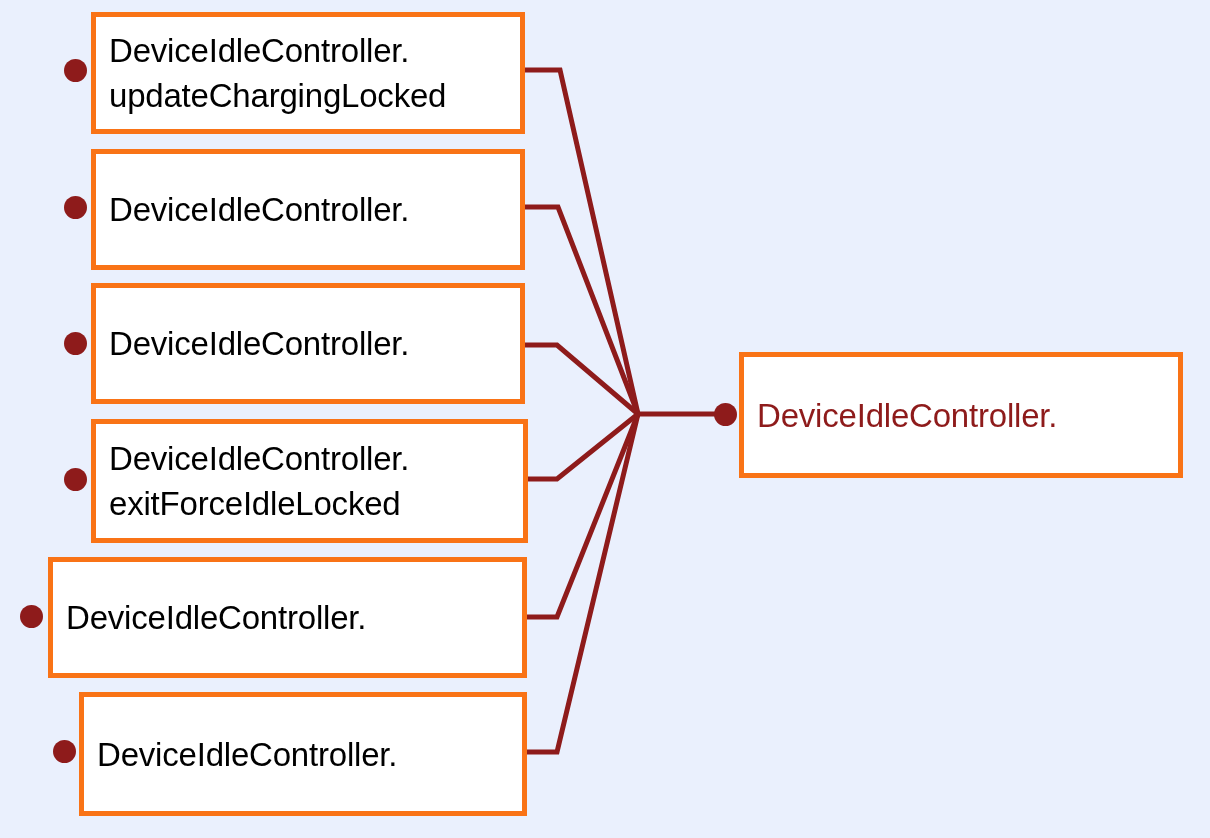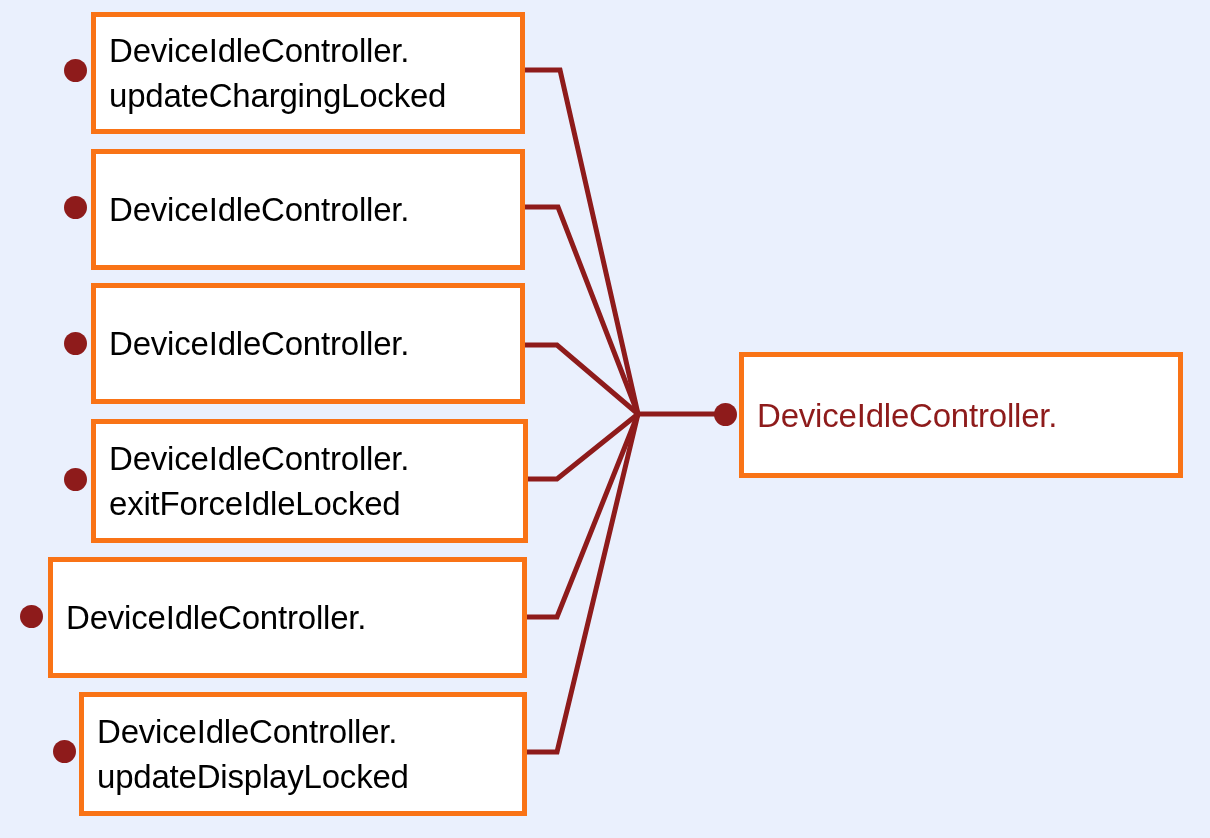--- a/index.html
+++ b/index.html
@@ -90,21 +90,20 @@
         <div class="node-line">DeviceIdleController.</div>
         <div class="node-line">exitForceIdleLocked</div>
       </div>
       <div class="node-dot" style="left: 20px; top: 605px;"></div>
       <div class="node" style="left: 48px; top: 557px; width: 479px; height: 121px;">
         <div class="node-line">DeviceIdleController.</div>
       </div>
       <div class="node-dot" style="left: 53px; top: 740px;"></div>
       <div class="node" style="left: 79px; top: 692px; width: 448px; height: 124px;">
         <div class="node-line">DeviceIdleController.</div>
-        <div class="node-line">updateDisplayLocked</div>
       </div>
       <div class="node-dot" style="left: 714px; top: 403px;"></div>
       <div class="node target" style="left: 739px; top: 352px; width: 444px; height: 126px;">
         <div class="node-line">DeviceIdleController.</div>
       </div>
     </div>
 
 </div>
 
 </body></html>

